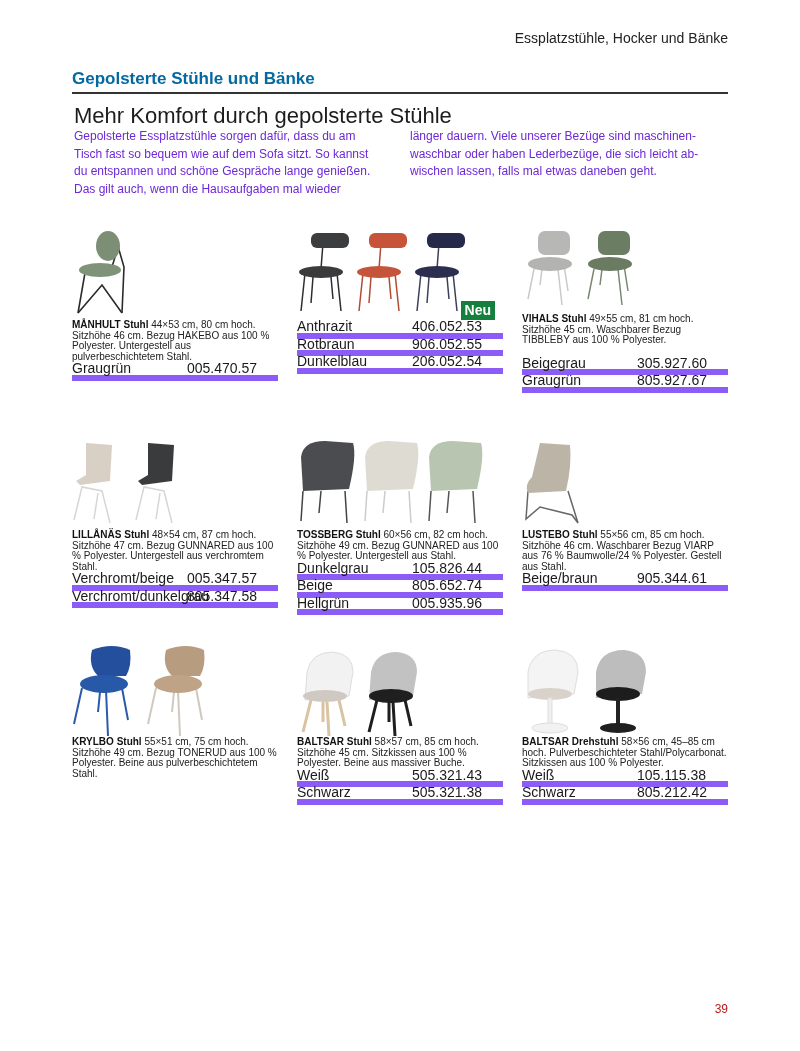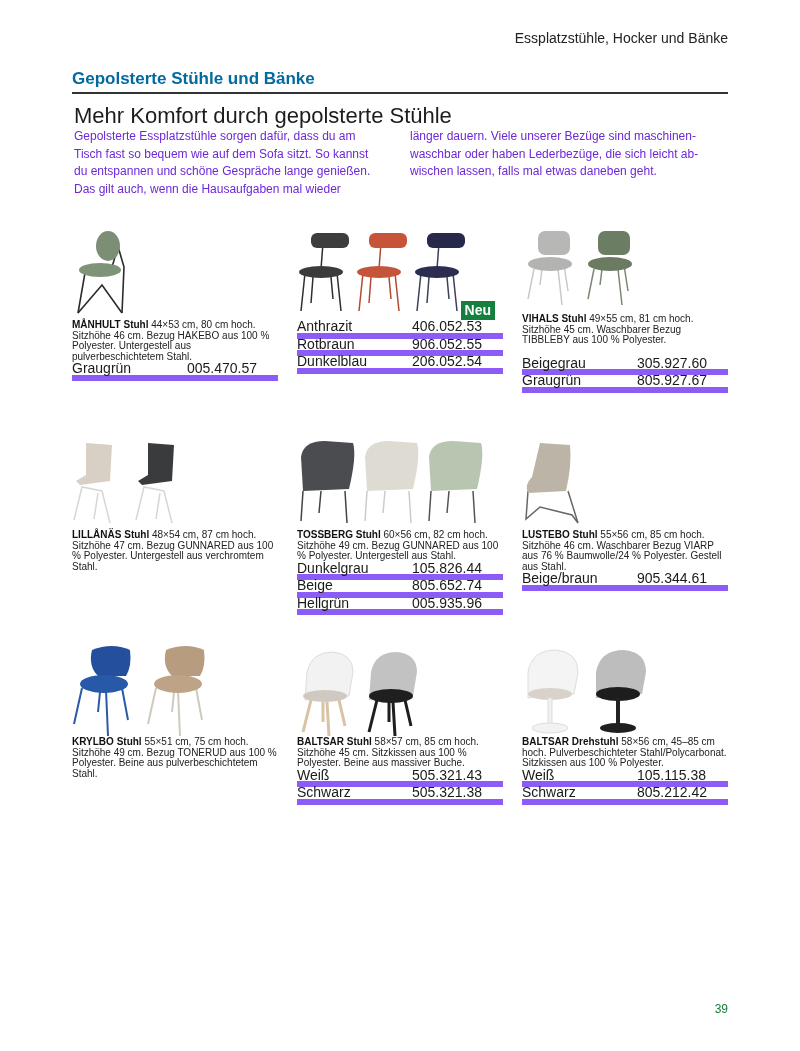--- a/index.html
+++ b/index.html
@@ -16,21 +16,21 @@
   .product .img { position:relative; width:206px; height:95px; }
   .product .desc { font-size:10px; line-height:10.5px; color:#222; }
   .product .desc b { font-weight:bold; color:#111; }
   .variants { margin-top:1px; }
   .variant { display:flex; font-size:14px; height:11.5px; line-height:11.5px; border-bottom:6px solid #8b5cf6; }
   .variant .color { width:115px; }
   .variant .num { flex:1; }
   .spacer { height:11px; }
 
   .neu-badge { position:absolute; right:8px; bottom:0; background:#15803d; color:#fff; font-weight:bold; font-size:14px; padding:1px 4px; line-height:17px; }
-  .page-number { position:absolute; top:1002px; right:72px; font-size:12px; color:#15803d; }
+  .page-number { position:absolute; top:1002px; right:72px; font-size:12px; color:#b91c1c; }
   svg { display:block; }
 </style>
 </head>
 <body>
 
 <div class="section-label">Essplatzstühle, Hocker und Bänke</div>
 <div class="page-title">Gepolsterte Stühle und Bänke</div>
 <div class="title-rule"></div>
 <div class="subtitle">Mehr Komfort durch gepolsterte Stühle</div>
 <div class="intro col1">Gepolsterte Essplatzstühle sorgen dafür, dass du am Tisch fast so bequem wie auf dem Sofa sitzt. So kannst du entspannen und schöne Gespräche lange genießen. Das gilt auch, wenn die Hausaufgaben mal wieder</div>
@@ -130,20 +130,30 @@
         <path d="M2 85 L10 52 L30 56 L38 88 M22 84 L26 58"></path>
       </g>
       <path d="M14 8 L40 10 L38 46 L8 50 L4 46 L14 40 Z" fill="#d8d0c4"></path>
       <g stroke="#d6d6d6" stroke-width="1.5" fill="none">
         <path d="M64 85 L72 52 L92 56 L100 88 M84 84 L88 58"></path>
       </g>
       <path d="M76 8 L102 10 L100 46 L70 50 L66 46 L76 40 Z" fill="#3a3b3d"></path>
     </svg>
   </div>
   <div class="desc"><b>LILLÅNÄS Stuhl</b><span> 48×54 cm, 87 cm hoch. Sitzhöhe 47 cm. Bezug GUNNARED aus 100 % Polyester. Untergestell aus verchromtem Stahl.</span></div>
+  <div class="variants">
+    <div class="variant">
+        <span class="color">Verchromt/beige</span>
+        <span class="num">005.347.57</span>
+      </div>
+    <div class="variant">
+        <span class="color">Verchromt/dunkelgrau</span>
+        <span class="num">805.347.58</span>
+      </div>
+  </div>
 </div>
 
 <div class="product" style="left:297px; top:435px;">
   <div class="img">
     <svg width="206" height="95" viewBox="0 0 206 95">
       <g stroke="#444" stroke-width="1.5" fill="none">
           <path d="M4 86 L6 56 M22 78 L24 56 M50 88 L48 56"></path>
         </g>
       <path d="M4 22 Q6 6 28 6 L56 8 Q60 20 52 54 L6 56 Z" fill="#4a4c50"></path>
       <g stroke="#ccc" stroke-width="1.5" fill="none">

